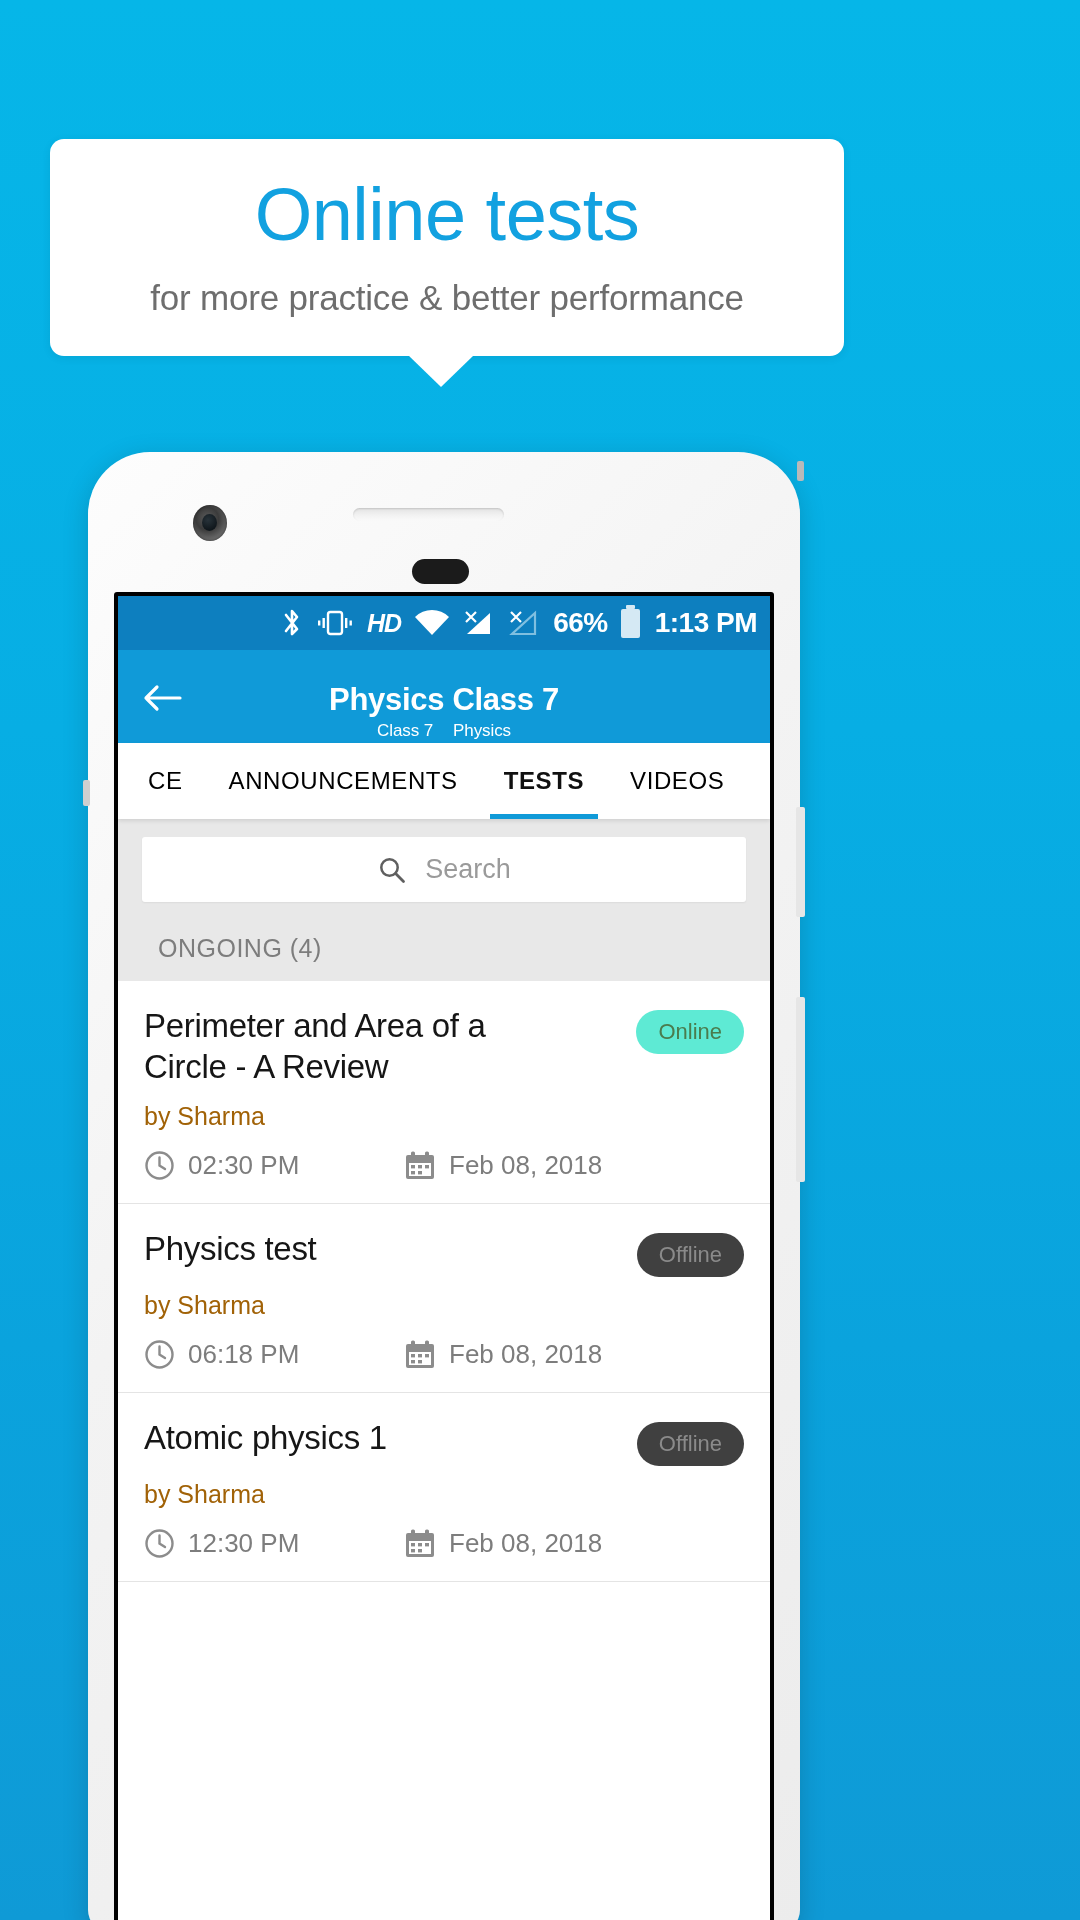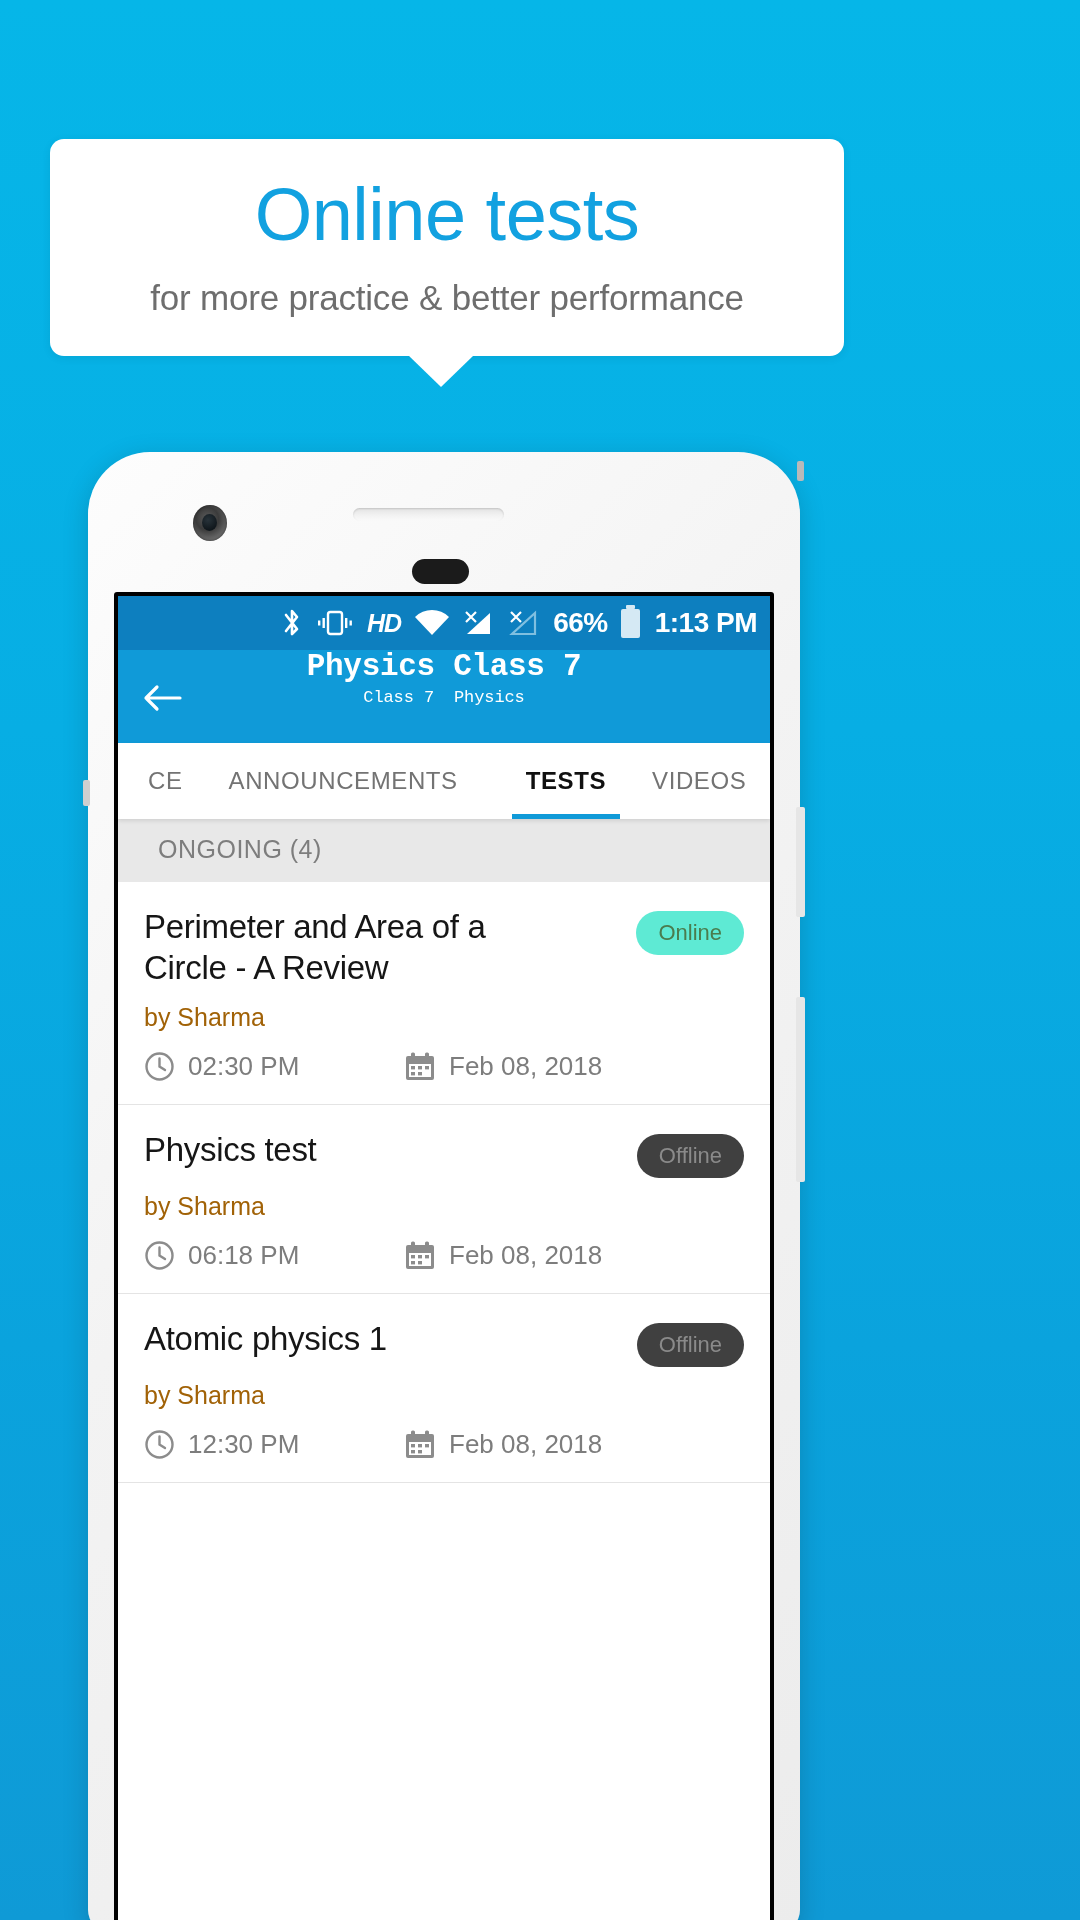--- a/index.html
+++ b/index.html
@@ -128,21 +128,21 @@
   .sb-battery::before{
     content:""; position:absolute; left:5px; top:-4px; width:9px; height:4px;
     background:#d5e9f4; border-radius:1px;
   }
 
   
   .appbar {
     background:#109ad8;
     height:93px;
     position:relative;
-    display:flex; align-items:flex-start;font-family:Liberation Mono, monospace;
+    display:flex; align-items:flex-end;
   }
   .back-arrow {
     position:absolute; left:22px; top:26px;
     width:44px; height:44px;
     display:flex; align-items:center; justify-content:center;
   }
   .appbar-titles {
     width:100%;
     text-align:center;
     padding-bottom:2px;
@@ -162,28 +162,28 @@
     background:#ffffff;
     height:76px;
     display:flex; align-items:center;
     position:relative;
     padding-left:30px;
     box-shadow:0 2px 4px rgba(0,0,0,0.10);
     z-index:3;
   }
   .tab {
     font-size:24px;
-    color:#737373;
+    color:#000000;
     letter-spacing:0.6px;
     margin-right:46px;
     white-space:nowrap;
     height:76px;
     display:flex; align-items:center;
   }
-  .tab.active { color:#101010; font-weight:700; position:relative;margin-left:22px; }
+  .tab.active { color:#101010; font-weight:700; position:relative; }
   .tab.active::after {
     content:""; position:absolute;
     left:-14px; right:-14px; bottom:0; height:5px;
     background:#109ad8;
   }
 
   
   .search-zone {
     background:#e8e8e8;
     padding:18px 24px 16px 24px;
@@ -310,20 +310,31 @@
         </div>
       </div>
 
       <div class="tabs">
         <div class="tab">CE</div>
         <div class="tab">ANNOUNCEMENTS</div>
         <div class="tab active">TESTS</div>
         <div class="tab">VIDEOS</div>
       </div>
 
+      <div class="search-zone">
+        <div class="search-box">
+          <span>
+            <svg width="30" height="30" viewBox="0 0 30 30">
+              <circle cx="12.5" cy="12.5" r="8.2" fill="none" stroke="#5f5f5f" stroke-width="2.5"></circle>
+              <path d="M18.6 18.6 L26.5 26.5" stroke="#5f5f5f" stroke-width="2.8" stroke-linecap="round"></path>
+            </svg>
+          </span>
+          <span class="search-text">Search</span>
+        </div>
+      </div>
 
       <div class="section-head">ONGOING (4)</div>
 
       <div class="card">
         <div class="card-top">
           <div class="card-title">Perimeter and Area of a Circle - A Review</div>
           <div class="badge online">Online</div>
         </div>
         <div class="card-by">by Sharma</div>
         <div class="card-meta">

